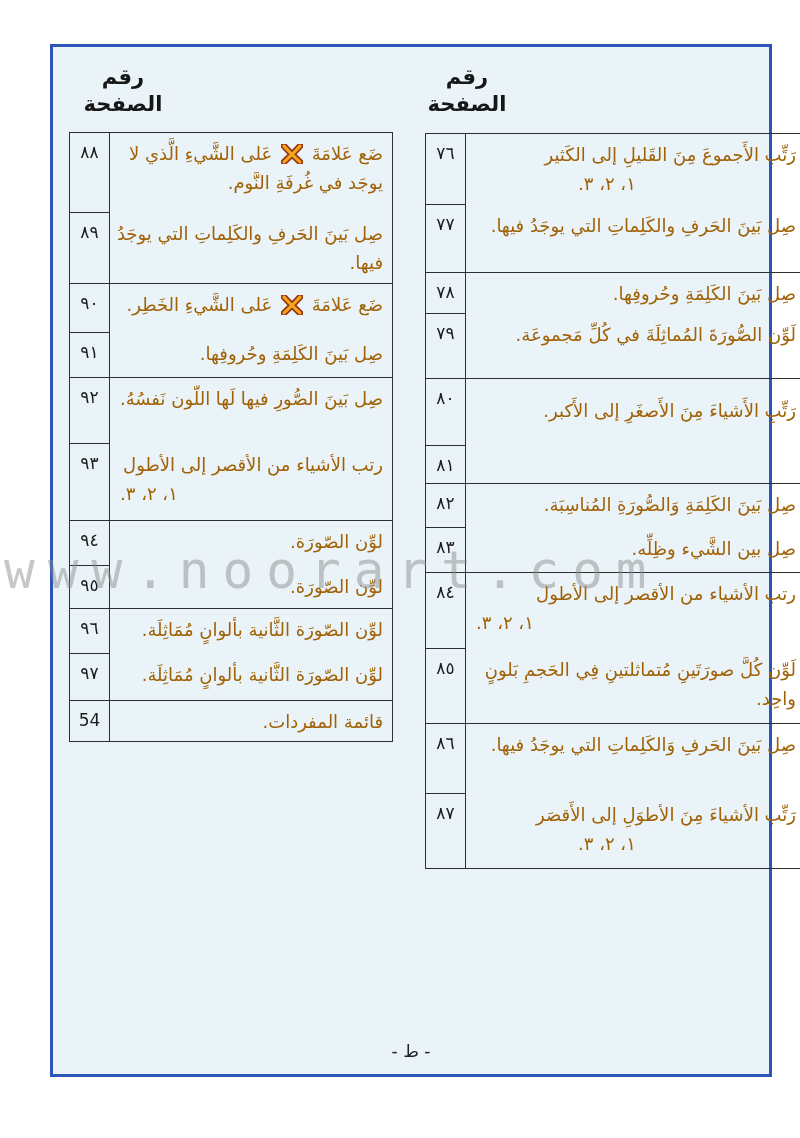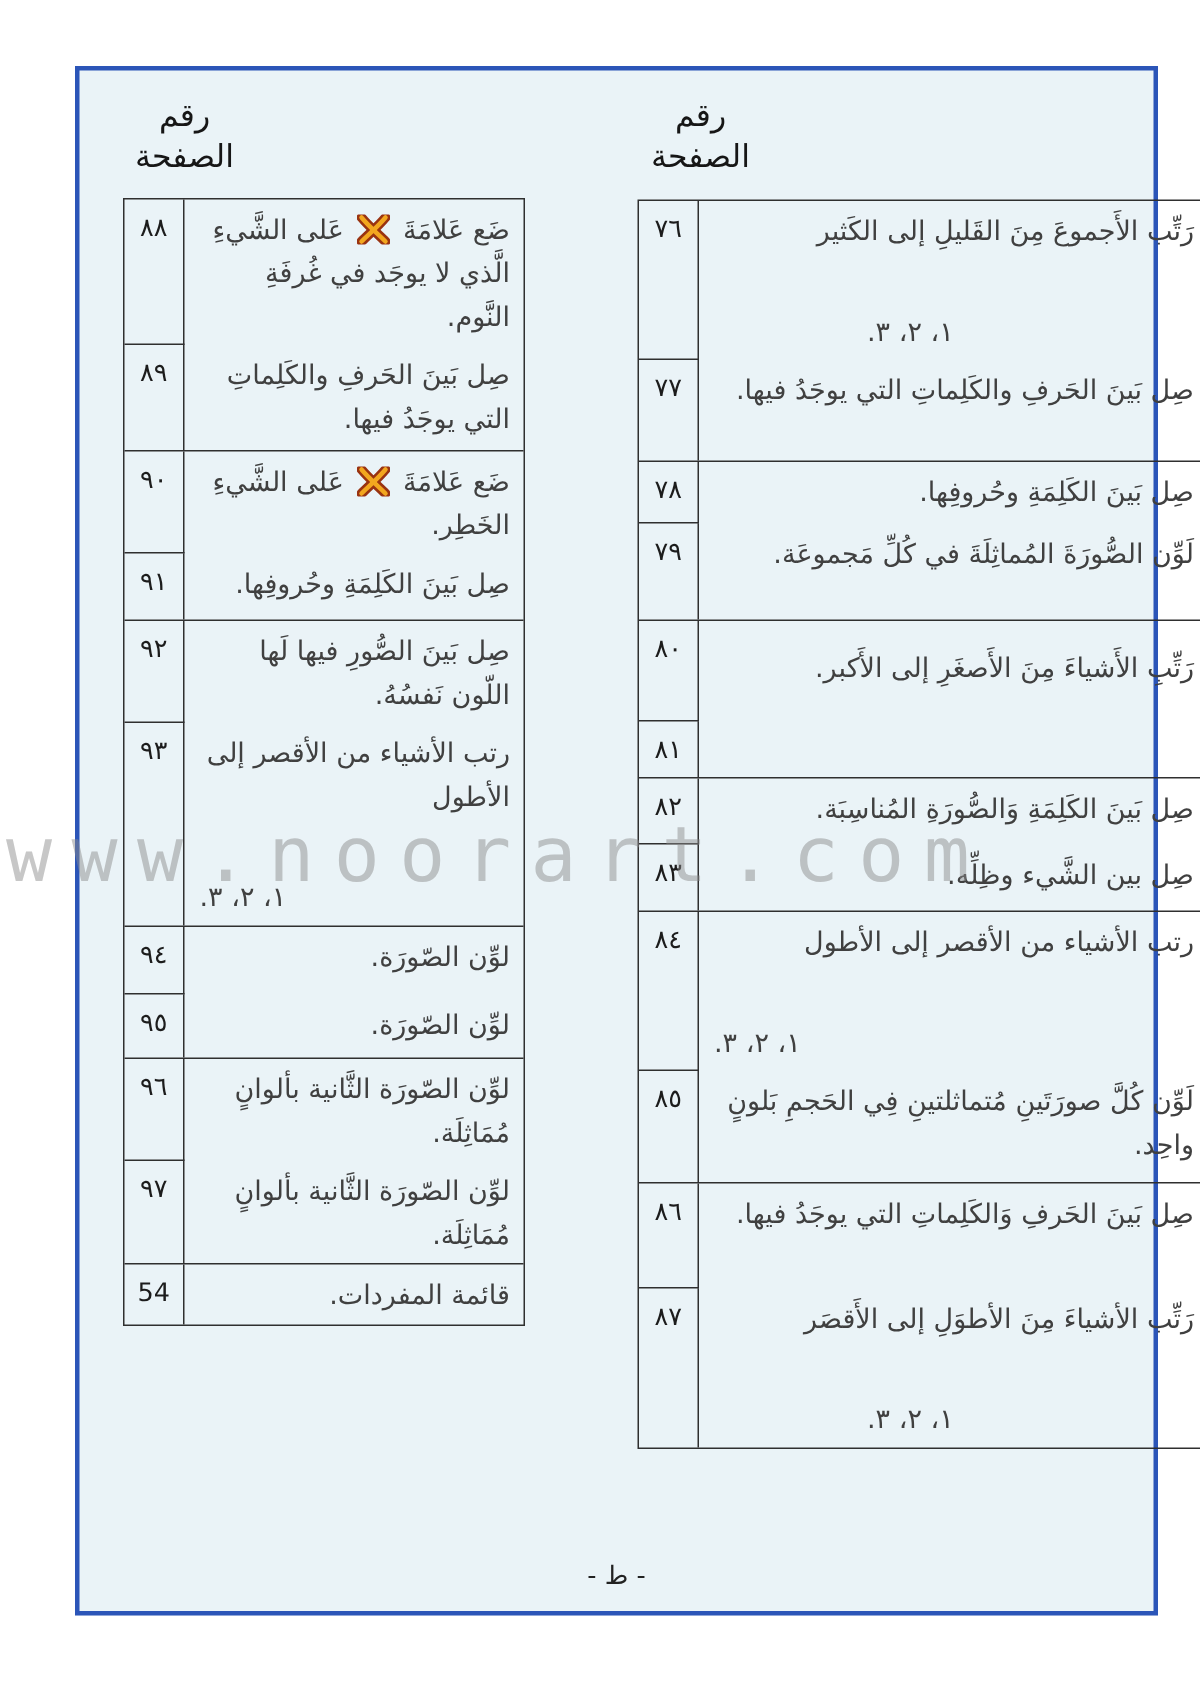--- a/index.html
+++ b/index.html
@@ -6,44 +6,44 @@
   body{
     width:800px;height:1138px;position:relative;background:#ffffff;
     font-family:"DejaVu Sans",sans-serif;color:#1c1c1c;overflow:hidden;
   }
   .frame{
     position:absolute;left:50px;top:44px;width:722px;height:1033px;
     border:3px solid #2b55b8;background:#eaf3f7;box-sizing:border-box;
   }
   .col-header{
     position:absolute;width:88px;text-align:center;
-    font-size:21px;line-height:27px;font-weight:normal;color:#161616;
+    font-size:21px;line-height:27px;font-weight:bold;color:#161616;
   }
   .col-header.right{left:423px;top:64px;}
   .col-header.left{left:79px;top:64px;}
   .toc-table{
     position:absolute;border:1.8px solid #2f2f2f;background:transparent;
     box-sizing:border-box;
   }
   .toc-table.right{left:425px;top:133px;width:381px;}
-  .toc-table.left{left:82px;top:132px;width:268px;}
+  .toc-table.left{left:69px;top:132px;width:324px;}
   .row{display:flex;box-sizing:border-box;}
   .row.sep-full{border-bottom:1.8px solid #2f2f2f;}
   .row.sep-num .num{border-bottom:1.8px solid #2f2f2f;}
   .num{
     width:40px;flex:0 0 40px;border-right:1.8px solid #2f2f2f;
     box-sizing:border-box;text-align:center;padding-top:9px;
     font-size:17px;color:#1c1c1c;
   }
   .desc{
     flex:1;direction:rtl;text-align:right;
-    padding:6px 9px 4px 6px;font-size:18px;line-height:29px;color:#404040;
+    padding:6px 9px 4px 6px;font-size:18px;line-height:29px;color:#a16207;
   }
   .desc.vpad{padding-top:17px;}
-  .nums{display:block;direction:rtl;text-align:left;margin-top:38px;}
+  .nums{display:block;direction:rtl;text-align:left;}
   .nums-mid{padding-left:106px;}
   .nums-left{padding-left:4px;}
   .x-ico{vertical-align:-4px;margin:0 3px;}
   .watermark{
     position:absolute;left:4px;top:541px;z-index:10;
     font-family:"DejaVu Sans Mono",monospace;font-size:51px;
     letter-spacing:13px;white-space:nowrap;
     color:rgba(138,138,138,0.48);pointer-events:none;
   }
   .footer-marker{

